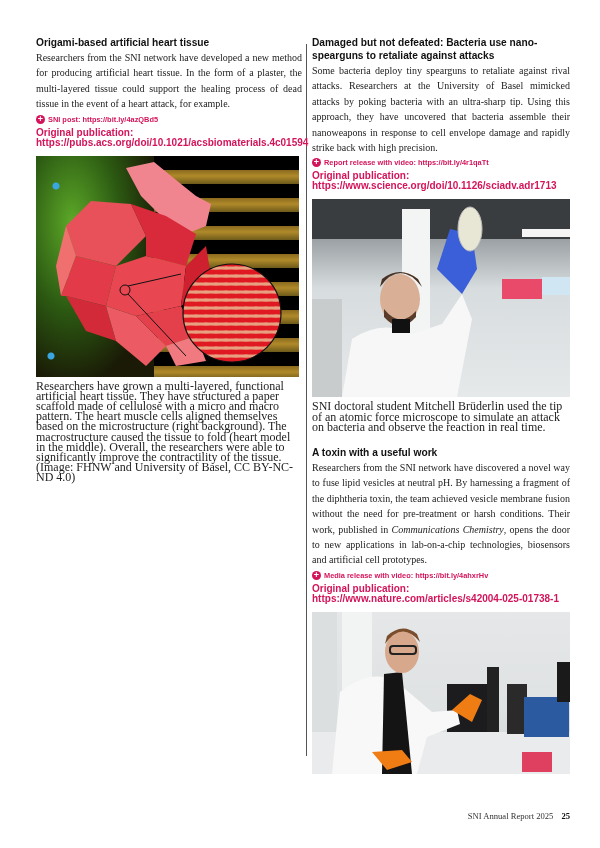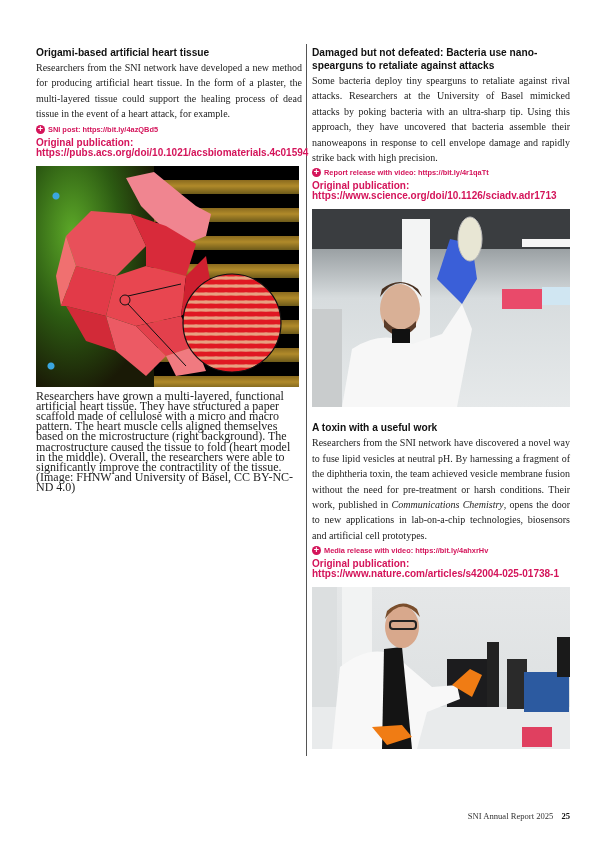--- a/index.html
+++ b/index.html
@@ -1,17 +1,17 @@
 <!DOCTYPE html>
 <html><head>
 <meta charset="utf-8">
 <style>
   html, body { margin: 0; padding: 0; background: #ffffff; }
   body { width: 600px; height: 848px; position: relative; overflow: hidden; color: #1a1a1a; }
-  .col { position: absolute; top: 46px; }
+  .col { position: absolute; top: 36px; }
   .col-left { left: 36px; width: 266px; }
   .col-right { left: 312px; width: 258px; }
   .divider { position: absolute; left: 306px; top: 44px; width: 1px; height: 712px; background: #555; }
   h2 { font-family: "Liberation Sans", sans-serif; font-weight: bold; font-size: 10.2px; line-height: 13px; margin: 0 0 1px 0; color: #111; }
   .body-text { font-family: "Liberation Serif", serif; font-size: 10px; line-height: 15.4px; margin: 0; text-align: justify; color: #222; }
   .body-text em { }
   .link-line { font-family: "Liberation Sans", sans-serif; font-weight: bold; font-size: 7.4px; line-height: 11px; color: #d4145a; margin: 2px 0 0 0; display: flex; align-items: center; }
   .link-line .plus { display: inline-flex; width: 9px; height: 9px; border-radius: 50%; background: #d4145a; color: #fff; font-size: 9px; line-height: 9px; justify-content: center; align-items: center; margin-right: 3px; font-weight: bold; }
   .orig { font-family: "Liberation Sans", sans-serif; font-weight: bold; font-size: 10px; line-height: 10px; color: #d4145a; margin: 3px 0 0 0; }
   .caption { font-family: Liberation Serif, serif; font-size: 12px; line-height: 10.2px; color: #222; margin: 4px 0 0 0; }
@@ -100,20 +100,21 @@
       <rect x="0" y="100" width="30" height="98" fill="#c9cccd"></rect>
       <path d="M30,198 L40,140 Q70,120 100,135 L130,125 L150,95 L160,120 L145,198 Z" fill="#f7f7f7"></path>
       <ellipse cx="88" cy="100" rx="20" ry="25" fill="#d9b096"></ellipse>
       <path d="M68,88 Q88,60 110,88 L106,80 Q88,66 70,80 Z" fill="#4a3222"></path>
       <path d="M72,110 Q88,130 104,112 L104,118 Q88,136 72,118 Z" fill="#5a3c2a"></path>
       <rect x="80" y="120" width="18" height="14" fill="#111"></rect>
       <path d="M125,70 L138,30 L160,35 L165,70 L150,95 Z" fill="#3a5fd8"></path>
       <ellipse cx="158" cy="30" rx="12" ry="22" fill="#e8e6d4" stroke="#bbb"></ellipse>
     </svg>
   </div>
+  <p class="caption">SNI doctoral student Mitchell Brüderlin used the tip of an atomic force microscope to simulate an attack on bacteria and observe the reaction in real time.</p>
 
   <h2 class="h-toxin">A toxin with a useful work</h2>
   <p class="body-text"><span>Researchers from the SNI network have discovered a novel way to fuse lipid vesicles at neutral pH. By harnessing a fragment of the diphtheria toxin, the team achieved vesicle membrane fusion without the need for pre-treatment or harsh conditions. Their work, published in </span><em>Communications Chemistry</em><span>, opens the door to new applications in lab-on-a-chip technologies, biosensors and artificial cell prototypes.</span></p>
   <div class="link-line">
     <span class="plus">+</span>
     <span>Media release with video: https://bit.ly/4ahxrHv</span>
   </div>
   <p class="orig">Original publication: https://www.nature.com/articles/s42004-025-01738-1</p>
 
   <div class="figure photo2">

